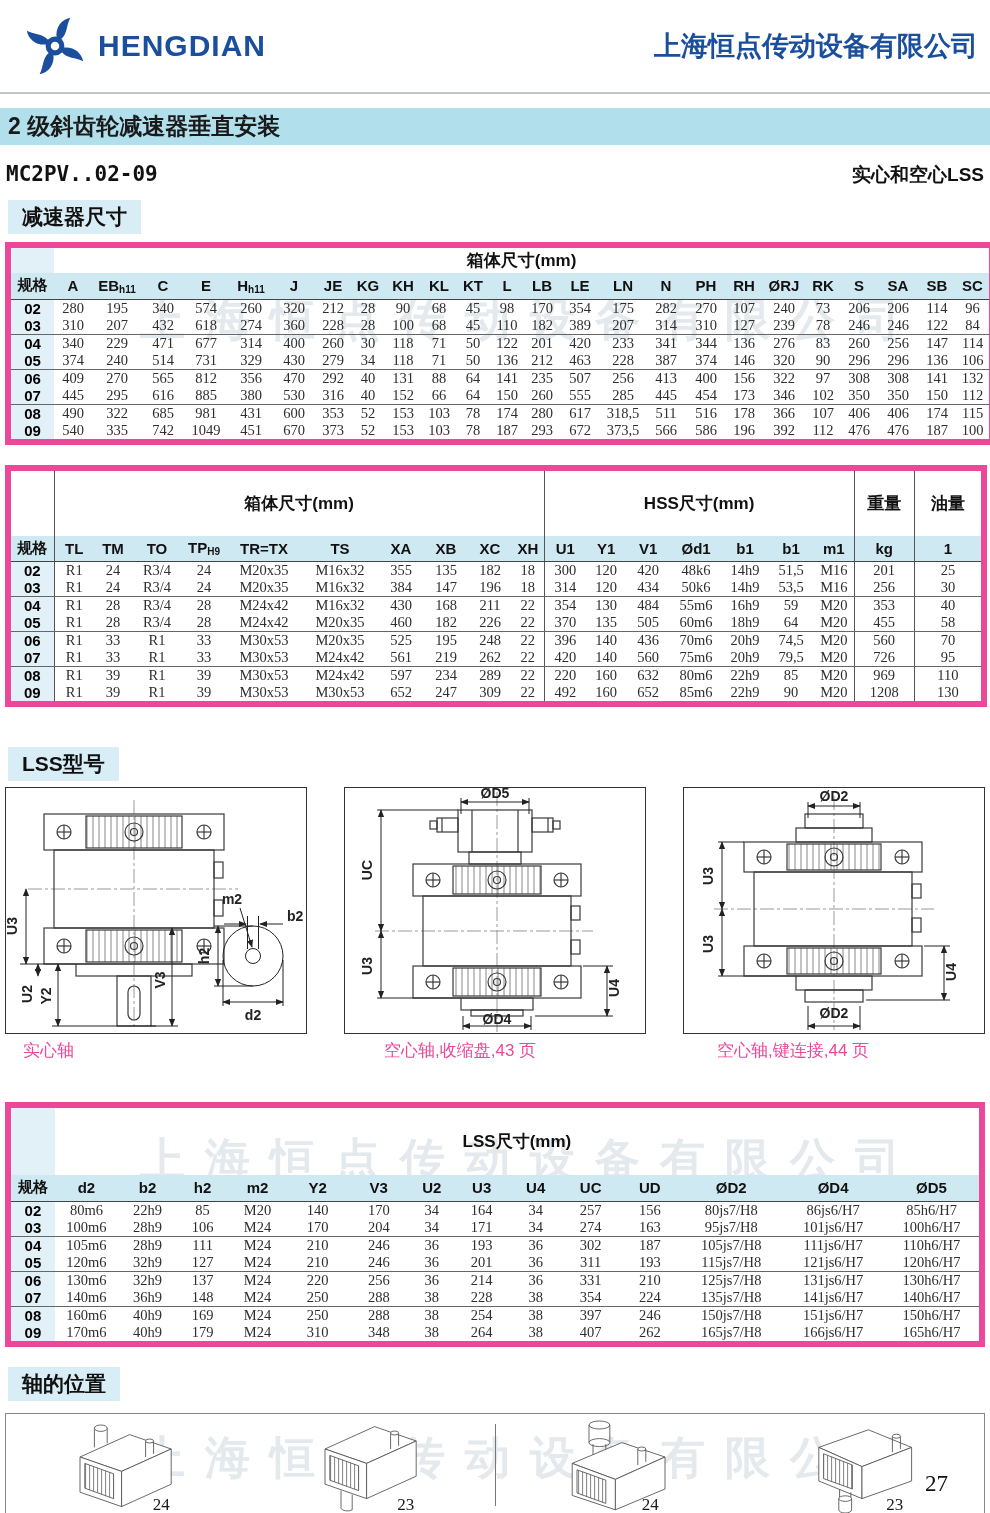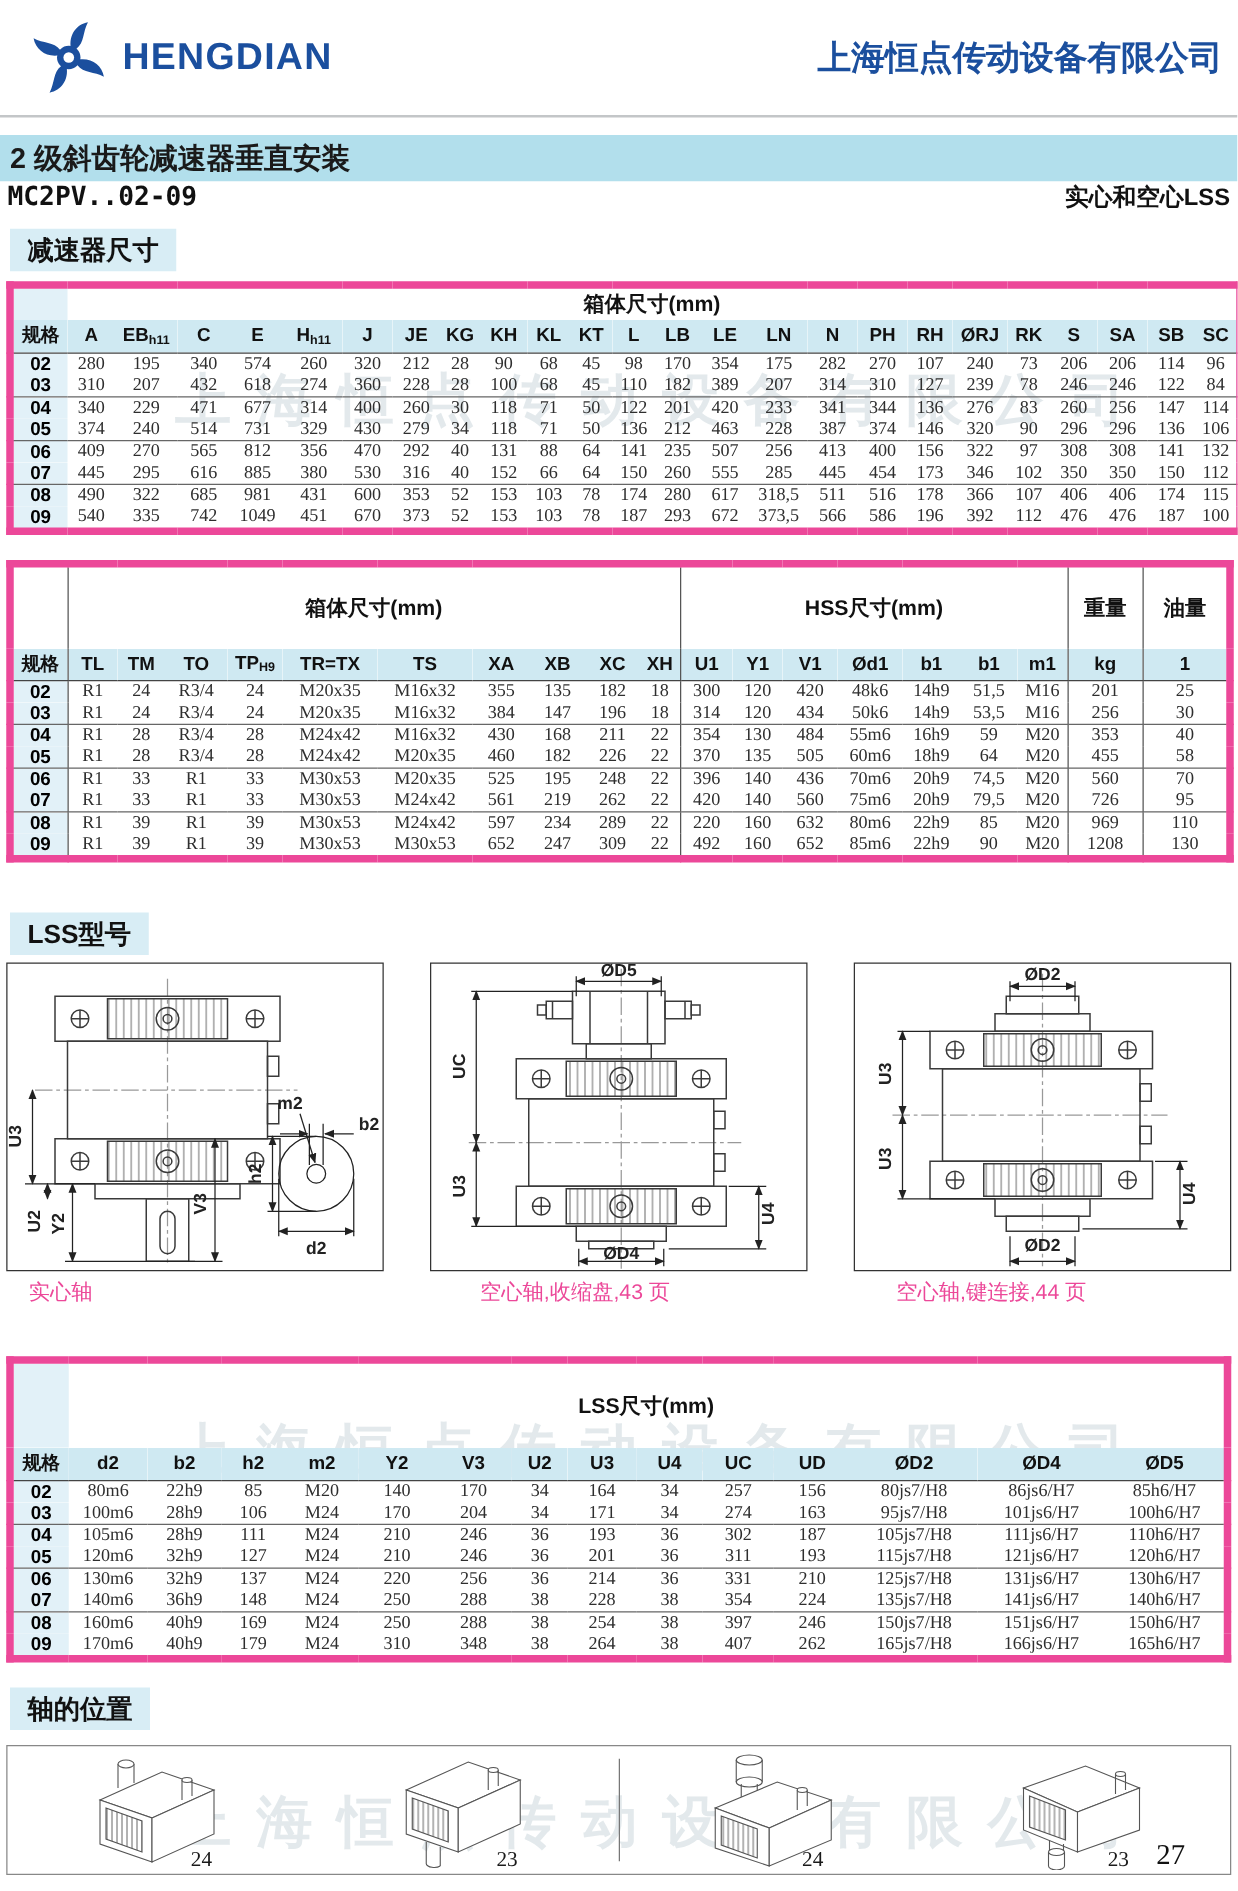--- a/index.html
+++ b/index.html
@@ -9,21 +9,21 @@
   
   .hdr{display:flex;justify-content:space-between;align-items:center;height:92px;padding:0 12px 0 26px}
   .brand{display:flex;align-items:center;gap:14px}
   .brand-name{font-size:30px;font-weight:bold;color:#1b4f9e;letter-spacing:1px}
   .company{font-size:27px;font-weight:bold;color:#1b4f9e}
   .hdr-rule{height:2px;background:#c3c6c8}
 
   
   .title-bar{margin-top:14px;background:#b2dfec;height:37px;line-height:37px;padding-left:8px;
              font-size:23px;font-weight:bold;color:#1a1a1a}
-  .model-line{display:flex;justify-content:space-between;align-items:baseline;padding:0 6px;}
+  .model-line{display:flex;justify-content:space-between;align-items:baseline;padding:0 6px;margin-top:17px}
   .model{font-family:"DejaVu Sans Mono","Liberation Mono",monospace;font-size:21px;font-weight:bold}
   .note{font-size:19px;font-weight:bold}
   .section-row{margin-top:12px}
   .section-label{display:inline-block;background:#d8edf5;font-size:21px;font-weight:bold;
                  padding:3px 14px;margin-left:8px}
 
   
   .tbl-wrap{margin:8px 5px 0 5px;position:relative}
   table.dim-table{border-collapse:collapse;table-layout:fixed;width:980px;border:6px solid #ec4899;background:transparent}
   .dim-table th,.dim-table td{padding:0;text-align:center;overflow:hidden;white-space:nowrap}

